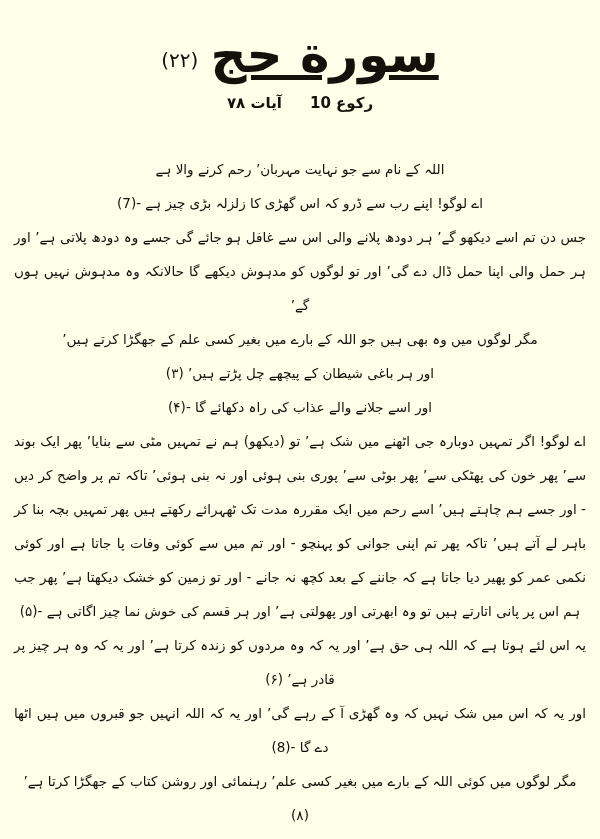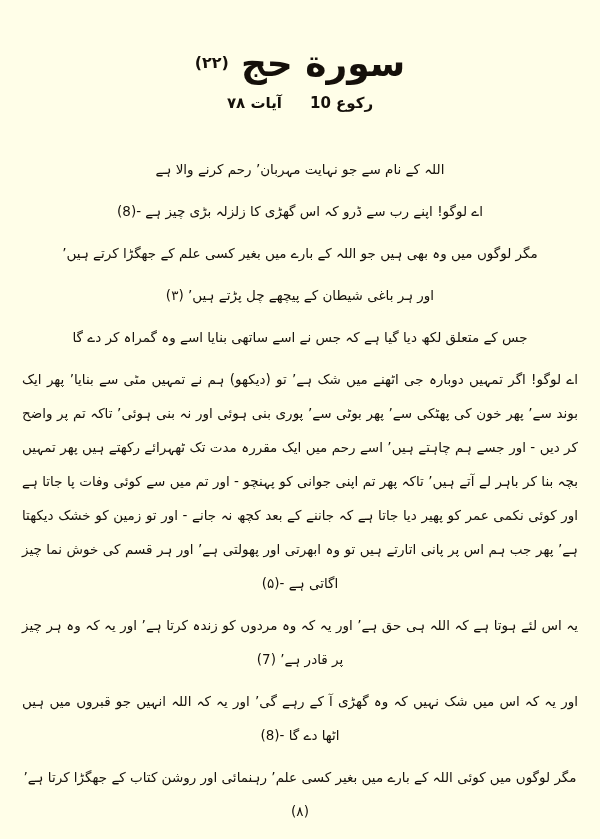--- a/index.html
+++ b/index.html
@@ -22,45 +22,46 @@
     padding-top: 8px;
   }
   .title-row {
     display: flex;
     justify-content: center;
     align-items: flex-end;
     gap: 12px;
     height: 76px;
   }
   .surah-title {
-    font-size: 36px;
+    font-size: 50px;
     font-weight: bold;
     line-height: 1.15;
+    text-decoration: underline;
   }
   .surah-number {
-    font-size: 16px;
-    font-weight: bold;
+    font-size: 20px;
+    font-weight: normal;
     padding-bottom: 12px;
   }
   .meta-row {
     margin-top: 10px;
     display: flex;
     justify-content: center;
     gap: 28px;
     font-size: 15px;
     font-weight: bold;
   }
   .body-text {
     padding: 0 14px;
     margin-top: 40px;
     font-size: 13.5px;
     line-height: 34px;
   }
   .para {
-    margin: 8px;
+    margin: 0;
   }
   .para.center {
     text-align: center;
   }
   .para.justify-center {
     text-align: justify;
     text-align-last: center;
   }
 </style>
 </head>
@@ -74,23 +75,24 @@
       <span class="surah-number">(۲۲)</span>
     </div>
     <div class="meta-row">
       <span>رکوع 10</span>
       <span>آیات ۷۸</span>
     </div>
   </header>
 
   <main class="body-text" id="paragraphs">
       <p class="para center">اللہ کے نام سے جو نہایت مہربان’ رحم کرنے والا ہے</p>
-      <p class="para center">اے لوگو! اپنے رب سے ڈرو کہ اس گھڑی کا زلزلہ بڑی چیز ہے -(8)</p>
+      <p class="para center">اے لوگو! اپنے رب سے ڈرو کہ اس گھڑی کا زلزلہ بڑی چیز ہے -(7)</p>
+      <p class="para justify-center">جس دن تم اسے دیکھو گے’ ہر دودھ پلانے والی اس سے غافل ہو جائے گی جسے وہ دودھ پلاتی ہے’ اور ہر حمل والی اپنا حمل ڈال دے گی’ اور تو لوگوں کو مدہوش دیکھے گا حالانکہ وہ مدہوش نہیں ہوں گے’</p>
       <p class="para center">مگر لوگوں میں وہ بھی ہیں جو اللہ کے بارے میں بغیر کسی علم کے جھگڑا کرتے ہیں’</p>
       <p class="para center">اور ہر باغی شیطان کے پیچھے چل پڑتے ہیں’ (۳)</p>
-      <p class="para center">جس کے متعلق لکھ دیا گیا ہے کہ جس نے اسے ساتھی بنایا اسے وہ گمراہ کر دے گا</p>
+      <p class="para center">اور اسے جلانے والے عذاب کی راہ دکھائے گا -(۴)</p>
       <p class="para justify-center">اے لوگو! اگر تمہیں دوبارہ جی اٹھنے میں شک ہے’ تو (دیکھو) ہم نے تمہیں مٹی سے بنایا’ پھر ایک بوند سے’ پھر خون کی پھٹکی سے’ پھر بوٹی سے’ پوری بنی ہوئی اور نہ بنی ہوئی’ تاکہ تم پر واضح کر دیں - اور جسے ہم چاہتے ہیں’ اسے رحم میں ایک مقررہ مدت تک ٹھہرائے رکھتے ہیں پھر تمہیں بچہ بنا کر باہر لے آتے ہیں’ تاکہ پھر تم اپنی جوانی کو پہنچو - اور تم میں سے کوئی وفات پا جاتا ہے اور کوئی نکمی عمر کو پھیر دیا جاتا ہے کہ جاننے کے بعد کچھ نہ جانے - اور تو زمین کو خشک دیکھتا ہے’ پھر جب ہم اس پر پانی اتارتے ہیں تو وہ ابھرتی اور پھولتی ہے’ اور ہر قسم کی خوش نما چیز اگاتی ہے -(۵)</p>
-      <p class="para justify-center">یہ اس لئے ہوتا ہے کہ اللہ ہی حق ہے’ اور یہ کہ وہ مردوں کو زندہ کرتا ہے’ اور یہ کہ وہ ہر چیز پر قادر ہے’ (7)</p>
+      <p class="para justify-center">یہ اس لئے ہوتا ہے کہ اللہ ہی حق ہے’ اور یہ کہ وہ مردوں کو زندہ کرتا ہے’ اور یہ کہ وہ ہر چیز پر قادر ہے’ (۶)</p>
       <p class="para justify-center">اور یہ کہ اس میں شک نہیں کہ وہ گھڑی آ کے رہے گی’ اور یہ کہ اللہ انہیں جو قبروں میں ہیں اٹھا دے گا -(8)</p>
       <p class="para center">مگر لوگوں میں کوئی اللہ کے بارے میں بغیر کسی علم’ رہنمائی اور روشن کتاب کے جھگڑا کرتا ہے’ (۸)</p>
     </main>
 
 </div>
 
 </body></html>

